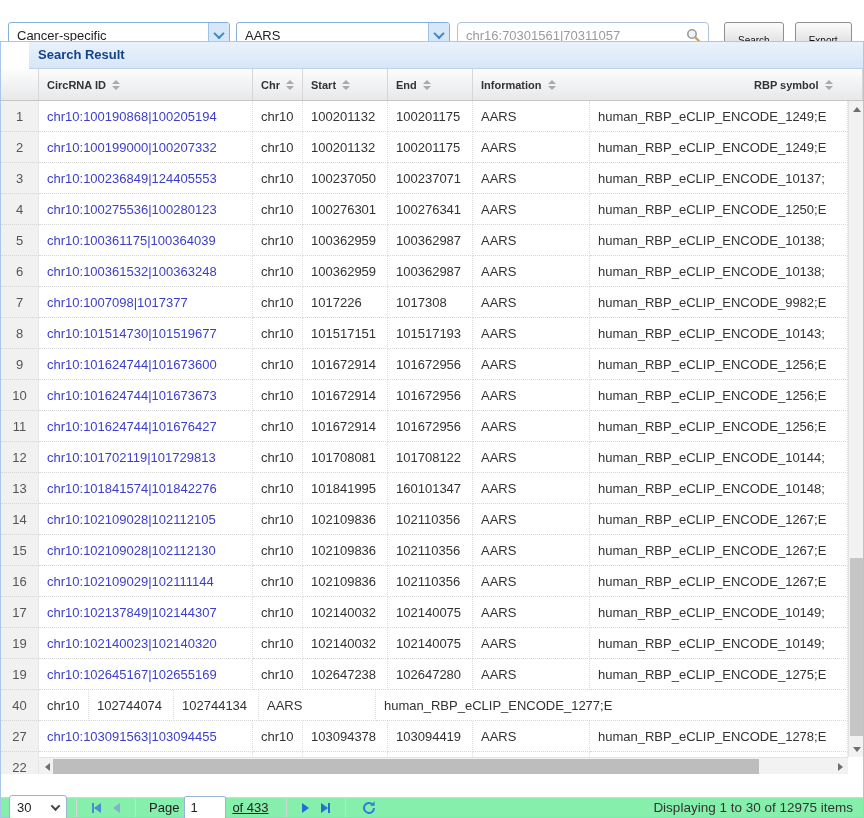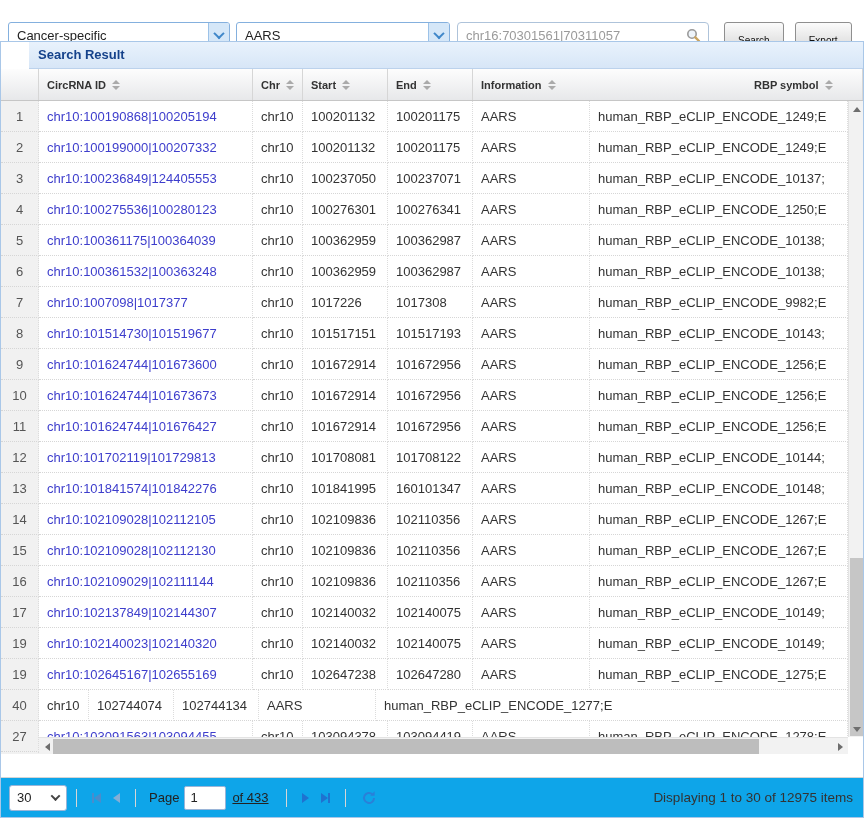--- a/index.html
+++ b/index.html
@@ -58,21 +58,21 @@
   .vthumb { position:absolute; left:1px; width:13px; top:457px; height:178px; background:#c6c6c6; }
   .hscroll { position:absolute; left:38px; right:15px; bottom:0; height:17px; background:#f2f2f2; border-top:1px solid #e3e3e3; }
   .hscroll .arr { position:absolute; top:0; width:16px; height:17px; display:flex; align-items:center; justify-content:center; }
   .hscroll .arr.left { left:0; }
   .hscroll .arr.right { right:0; }
   .tri-l { width:0; height:0; border-top:4px solid transparent; border-bottom:4px solid transparent; border-right:5px solid #6e6e6e; }
   .tri-r { width:0; height:0; border-top:4px solid transparent; border-bottom:4px solid transparent; border-left:5px solid #6e6e6e; }
   .hthumb { position:absolute; top:1px; height:15px; left:14px; width:706px; background:#bdbdbd; }
 
   
-  .paging { height:40px; flex:none; border-top:1px solid #d5d5d5; background:#0ea5e9; display:flex; align-items:center; padding:0 10px 0 8px; font-size:13px; color:#222;margin-top:23px; }
+  .paging { height:20px; flex:none; border-top:1px solid #d5d5d5; background:#86efac; display:flex; align-items:center; padding:0 10px 0 8px; font-size:13px; color:#222;margin-top:23px; }
   .pagesize { width:58px; height:26px; border:1px solid #9ab5d8; border-radius:3px; background:#fff; display:flex; align-items:center; padding:0 7px; justify-content:space-between; cursor:pointer; }
   .chev-dark { width:7px; height:7px; border-right:2px solid #444; border-bottom:2px solid #444; transform:rotate(45deg) translate(-1px,-1px); }
   .psep { width:1px; height:18px; background:#d6d6d6; margin:0 9px; }
   .pbtn { display:flex; align-items:center; margin:0 6px; cursor:pointer; }
   .bar { width:2px; height:10px; }
   .ptri-l { width:0; height:0; border-top:5px solid transparent; border-bottom:5px solid transparent; }
   .ptri-r { width:0; height:0; border-top:5px solid transparent; border-bottom:5px solid transparent; }
   .ico-first .bar { background:#4a8ccc; } .ico-first .ptri-l { border-right:7px solid #4a8ccc; }
   .ico-prev .ptri-l { border-right:7px solid #85aed6; }
   .ico-next .ptri-r { border-left:7px solid #1f72d0; }

